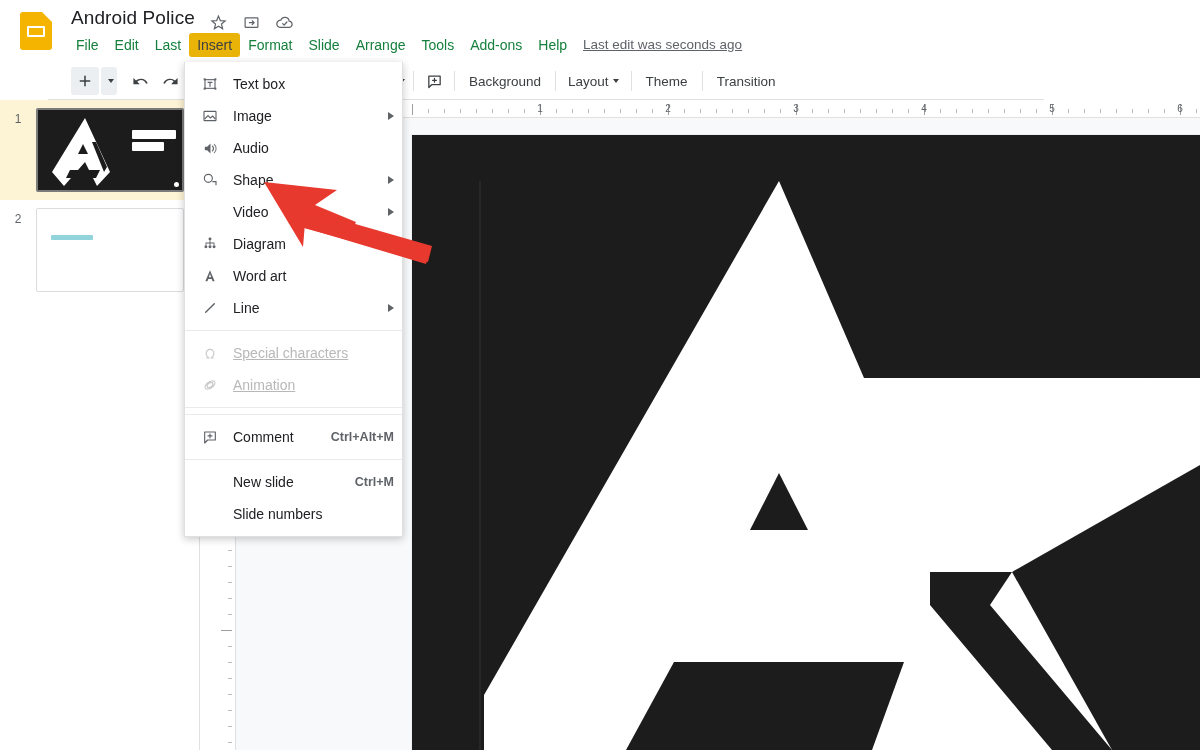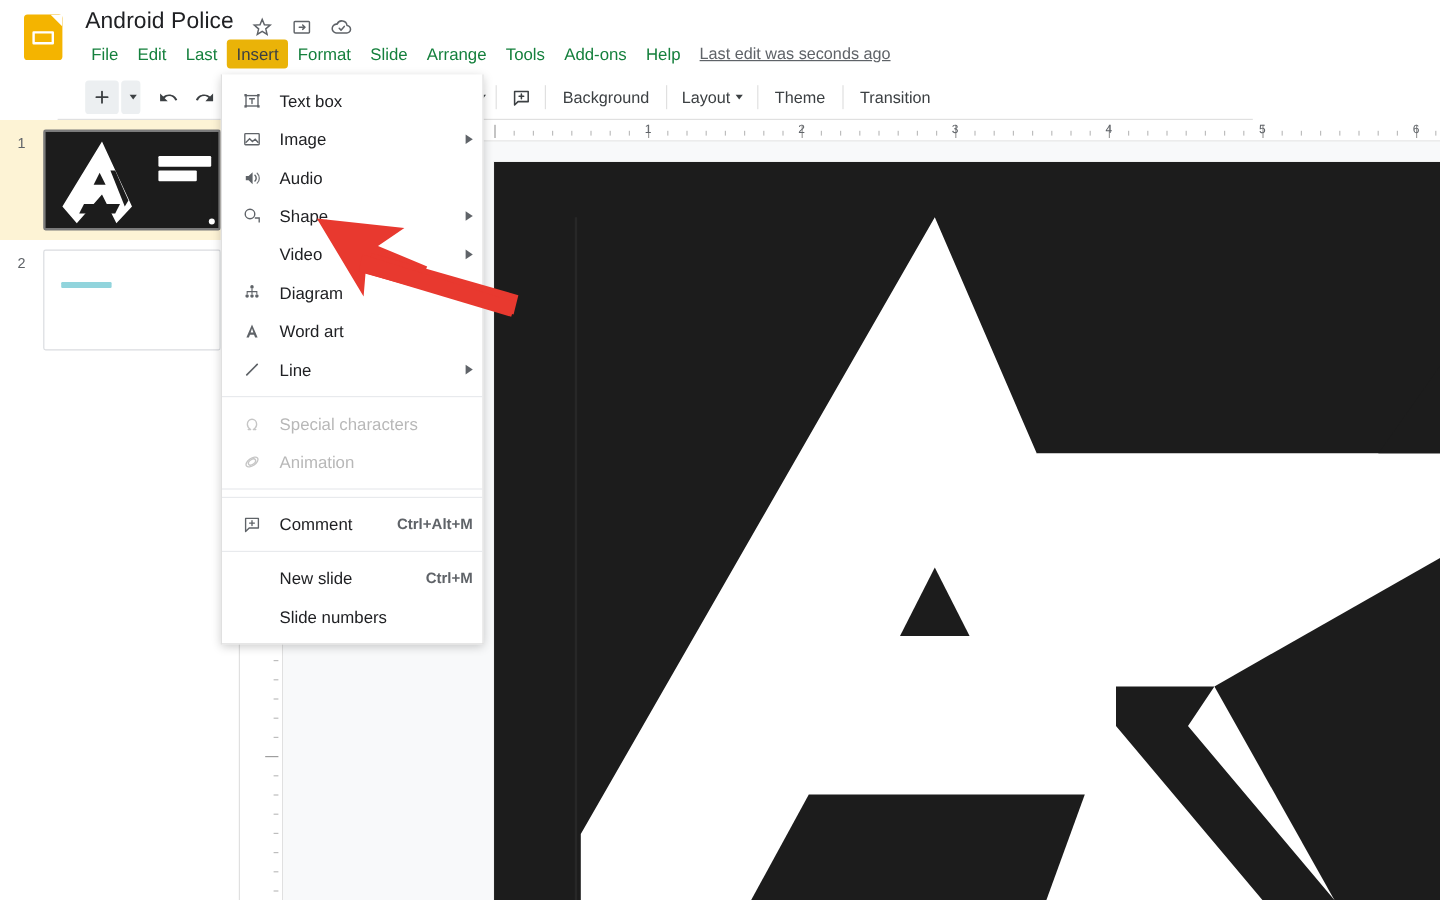--- a/index.html
+++ b/index.html
@@ -108,21 +108,21 @@
     position: absolute; left: 184px; top: 62px; width: 219px;
     background: #fff; border: 1px solid #e0e0e0; border-top: none;
     box-shadow: 0 2px 8px rgba(0,0,0,0.22);
     padding: 6px 0 6px 0; z-index: 40;
   }
   .mrow {
     position: relative; height: 32px; display: flex; align-items: center;
     padding: 0 8px 0 14px; font-size: 14px; color: #202124; cursor: pointer;
   }
   .mrow.hover { background: #f1f3f4; }
-  .mrow.disabled { color: #b8b8b8; cursor: default; }
+  .mrow.disabled { color: #b8b8b8; cursor: default; text-decoration: underline; }
   .mrow .mico {
     width: 22px; height: 20px; margin-right: 12px; display: flex;
     align-items: center; justify-content: center; color: #5f6368; flex: 0 0 22px;
   }
   .mrow.disabled .mico { color: #c6c6c6; }
   .mrow .mlabel { flex: 1; white-space: nowrap; }
   .mrow .maccel { font-size: 12.5px; color: #5f6368; font-weight: bold; margin-left: 10px; white-space: nowrap; }
   .mrow.disabled .maccel { color: #c6c6c6; font-weight: bold; }
   .mrow .marrow {
     width: 0; height: 0; border-top: 4.5px solid transparent; border-bottom: 4.5px solid transparent;

